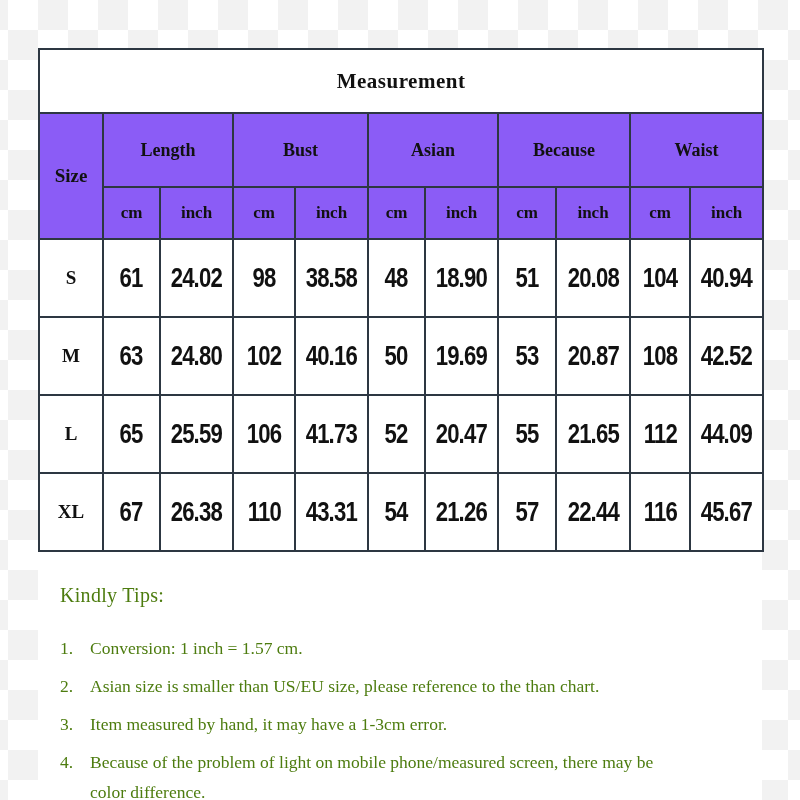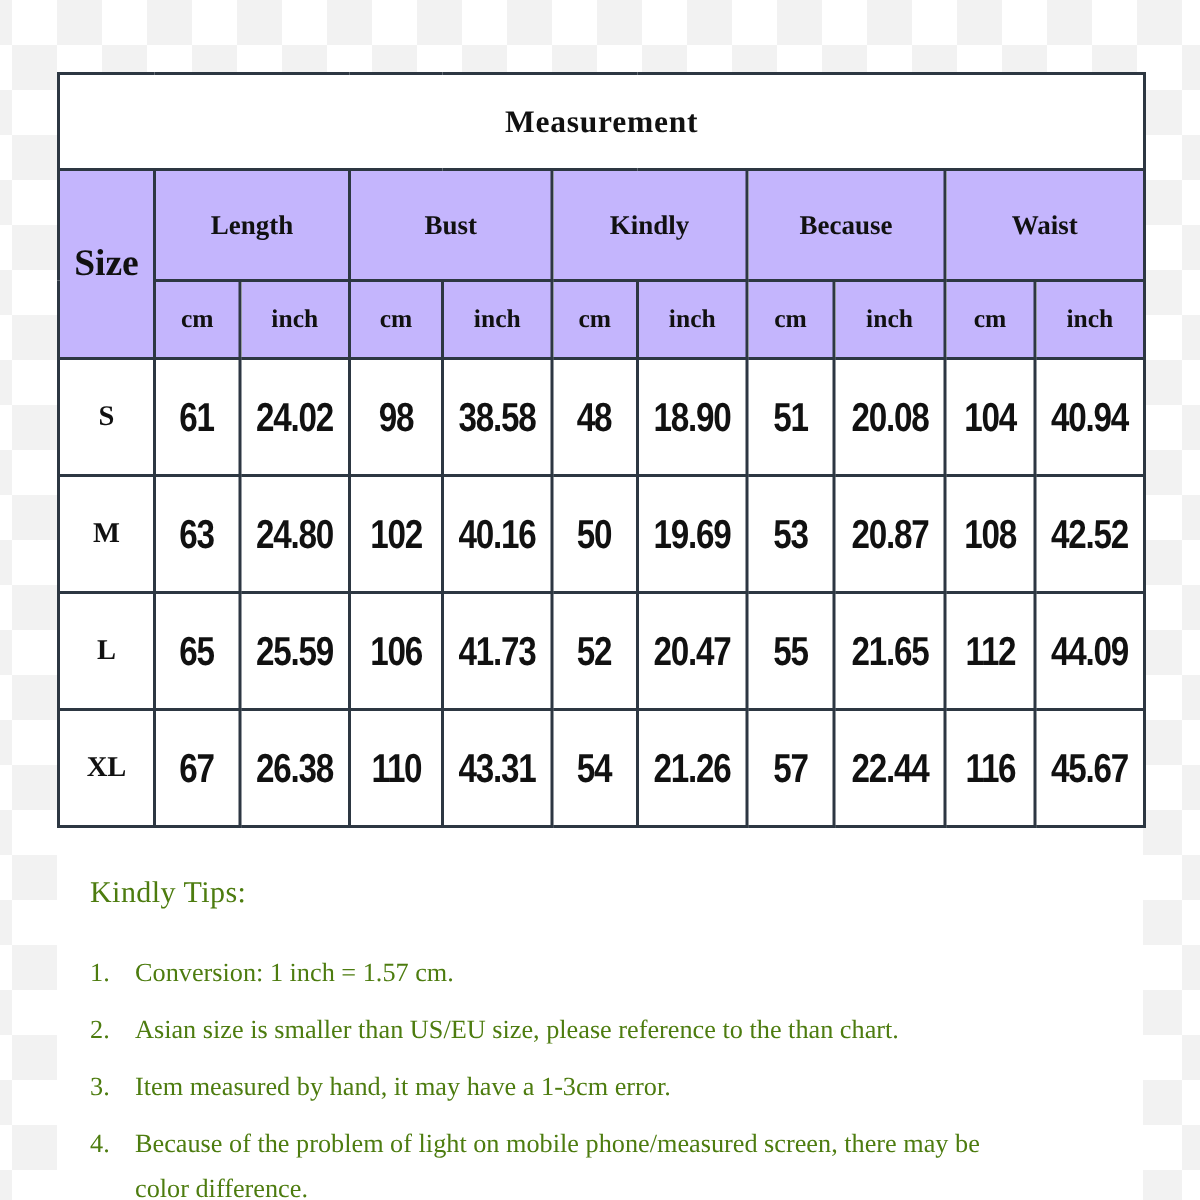--- a/index.html
+++ b/index.html
@@ -42,25 +42,25 @@
     overflow: hidden;
   }
   .title-row td {
     height: 62px;
     background: #ffffff;
     font-weight: bold;
     font-size: 21px;
     letter-spacing: 0.5px;
   }
   .head-row td, .unit-row td {
-    background: #c4b5fd;
+    background: #8b5cf6;
     font-weight: bold;
   }
   .head-row td { height: 72px; font-size: 18px; }
-  td.size-head { font-size: 25px; }
+  td.size-head { font-size: 19px; }
   .unit-row td { height: 50px; font-size: 17px; }
   .data-row td { height: 76px; background: #ffffff; }
   .data-row td.size-cell {
     font-weight: bold;
     font-size: 19px;
     font-family: "Liberation Serif", serif;
   }
   span.num {
     display: inline-block;
     font-family: "Liberation Sans", sans-serif;
@@ -119,21 +119,21 @@
           <col style="width:73px">
       </colgroup>
       <tbody>
         <tr class="title-row">
           <td colspan="11">Measurement</td>
         </tr>
         <tr class="head-row">
           <td rowspan="2" class="size-head">Size</td>
           <td colspan="2">Length</td>
           <td colspan="2">Bust</td>
-          <td colspan="2">Kindly</td>
+          <td colspan="2">Asian</td>
           <td colspan="2">Because</td>
           <td colspan="2">Waist</td>
         </tr>
         <tr class="unit-row">
           <td>cm</td>
           <td>inch</td>
           <td>cm</td>
           <td>inch</td>
           <td>cm</td>
           <td>inch</td>

